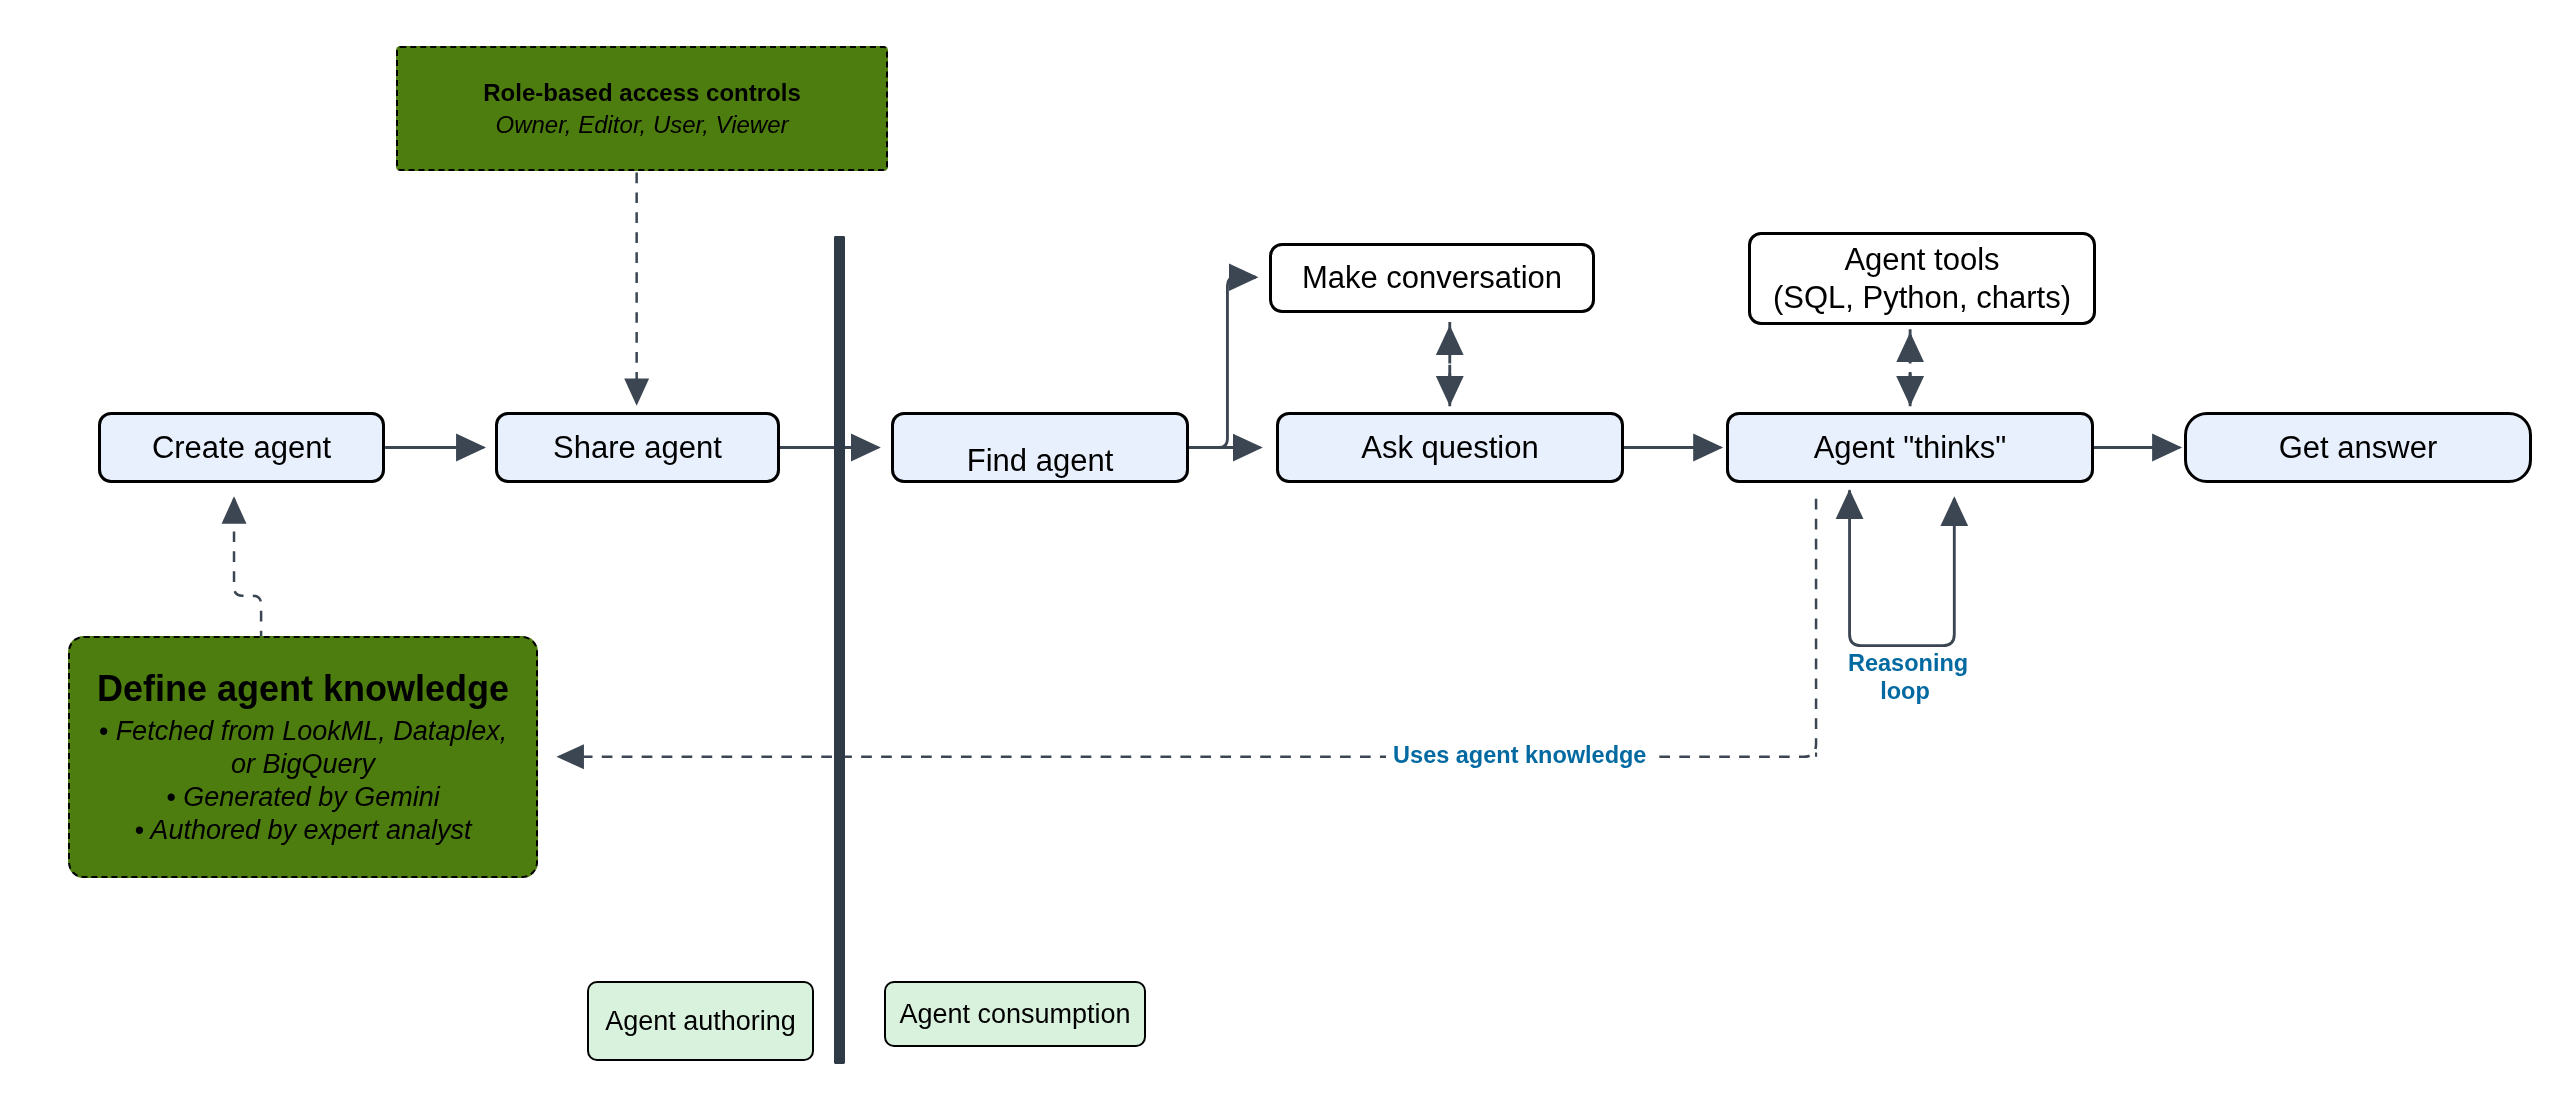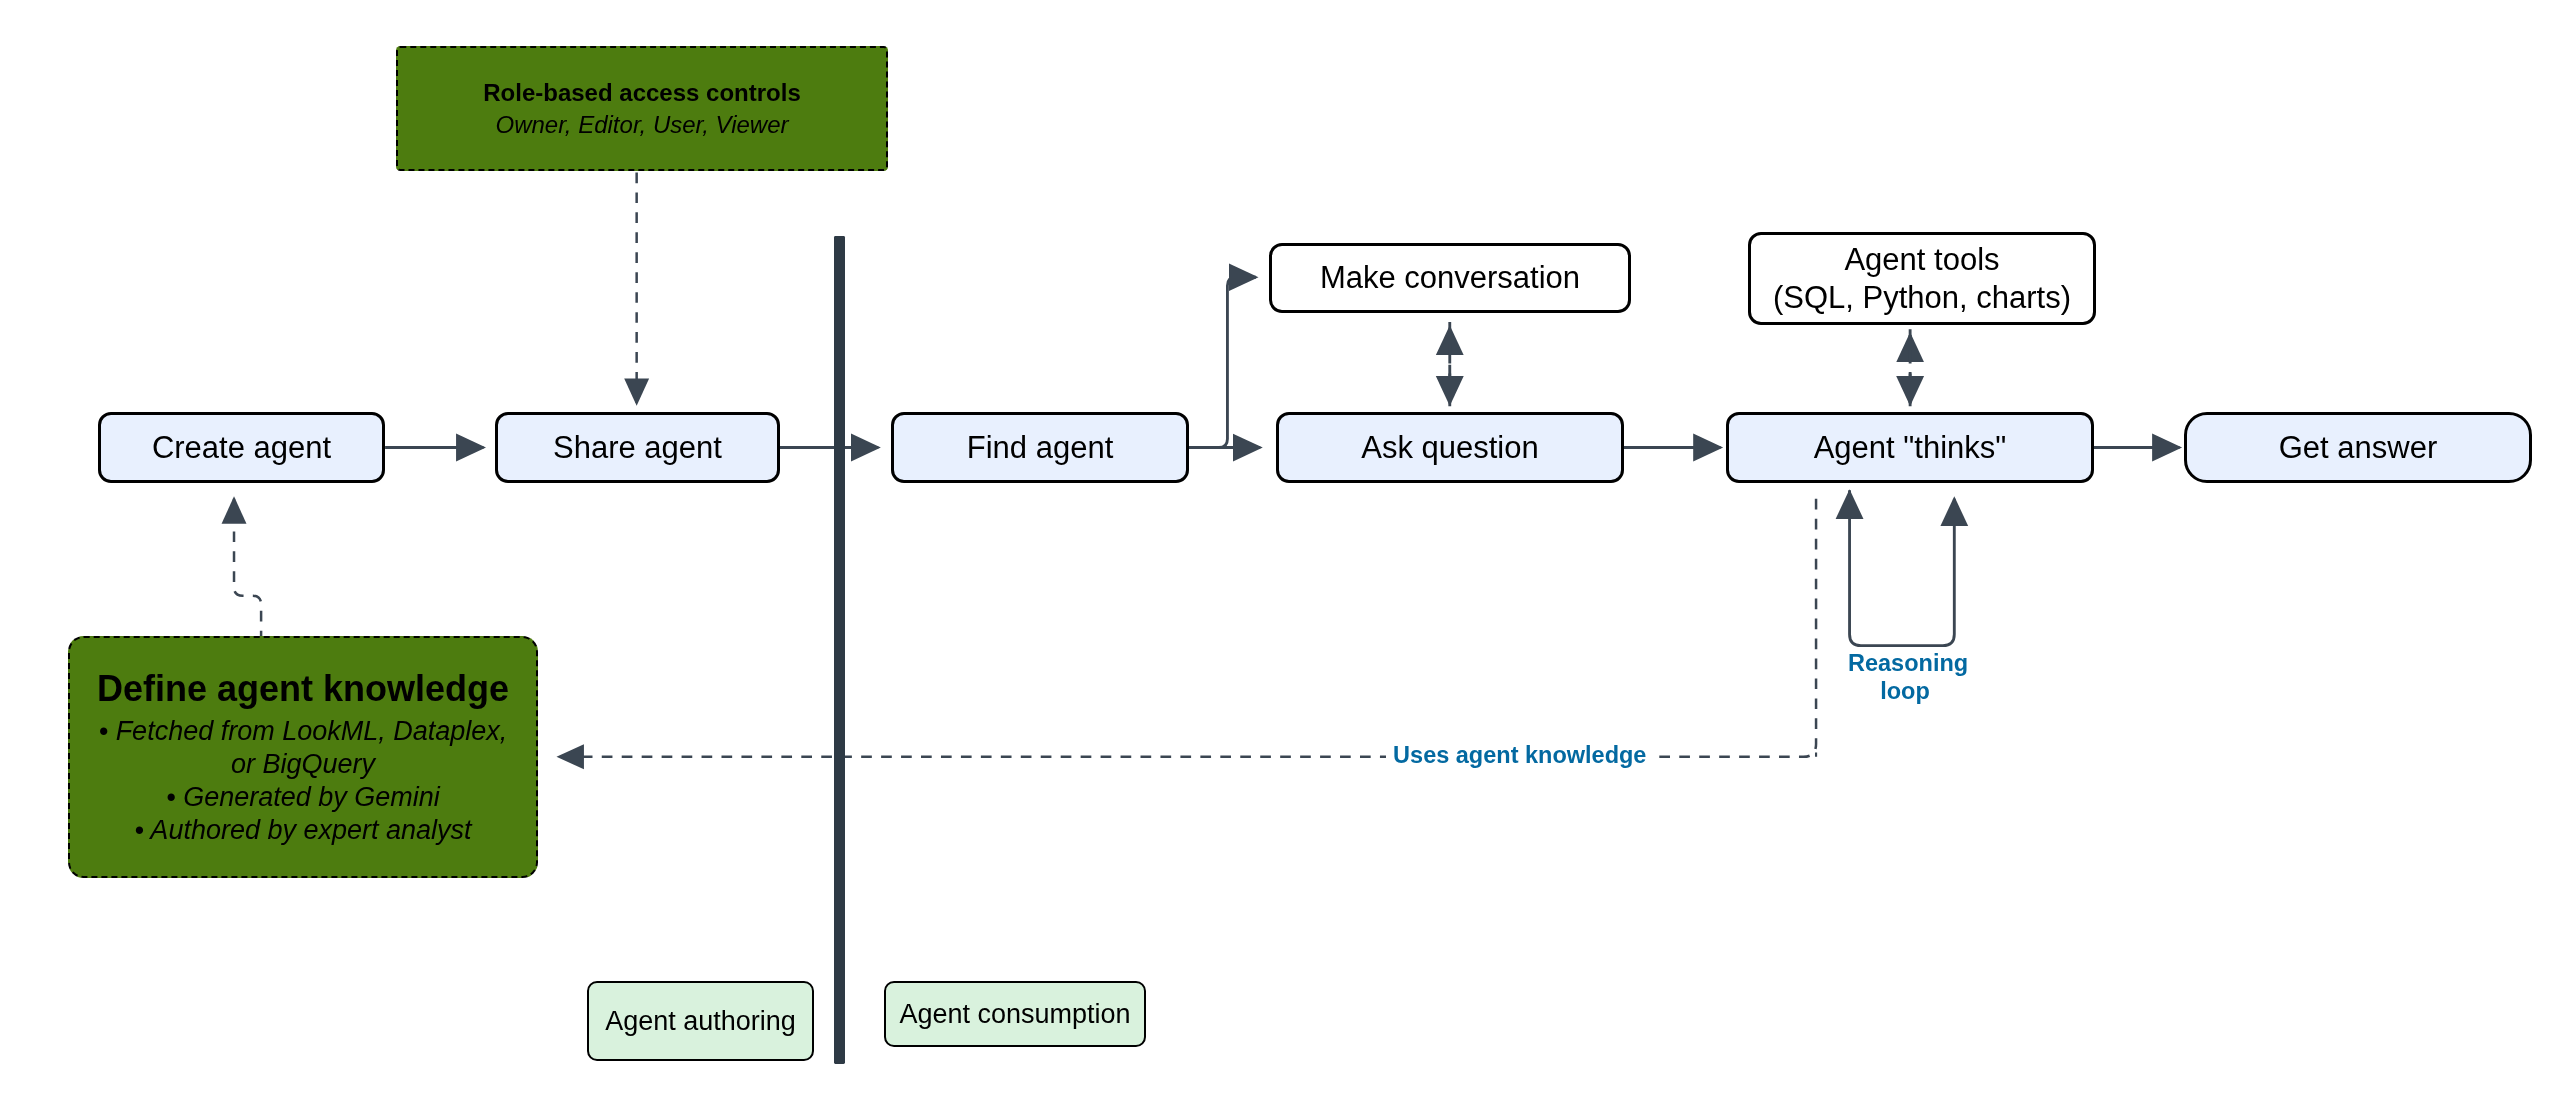--- a/index.html
+++ b/index.html
@@ -178,25 +178,25 @@
   </div>
 
   <div class="node dashed" style="left:68px; top:636px; width:470px; height:242px; display:flex; flex-direction:column; justify-content:center;">
     <div class="kb-title">Define agent knowledge</div>
     <div class="kb-line">• Fetched from LookML, Dataplex,</div>
     <div class="kb-line">or BigQuery</div>
     <div class="kb-line">• Generated by Gemini</div>
     <div class="kb-line">• Authored by expert analyst</div>
   </div>
 
-  <div class="node blue" style="left:891px; top:412px; width:298px; height:71px;">
+  <div class="node blue" style="left:891px; top:412px; width:298px; height:71px;align-items:flex-end;">
     <span>Find agent</span>
   </div>
 
-  <div class="node white" style="left:1269px; top:243px; width:362px; height:70px;">
+  <div class="node white" style="left:1269px; top:243px; width:326px; height:70px;">
     <span>Make conversation</span>
   </div>
 
   <div class="node blue" style="left:1276px; top:412px; width:348px; height:71px;">
     <span>Ask question</span>
   </div>
 
   <div class="node white" style="left:1748px; top:232px; width:348px; height:93px; flex-direction:column;">
     <span>Agent tools</span>
     <span>(SQL, Python, charts)</span>

